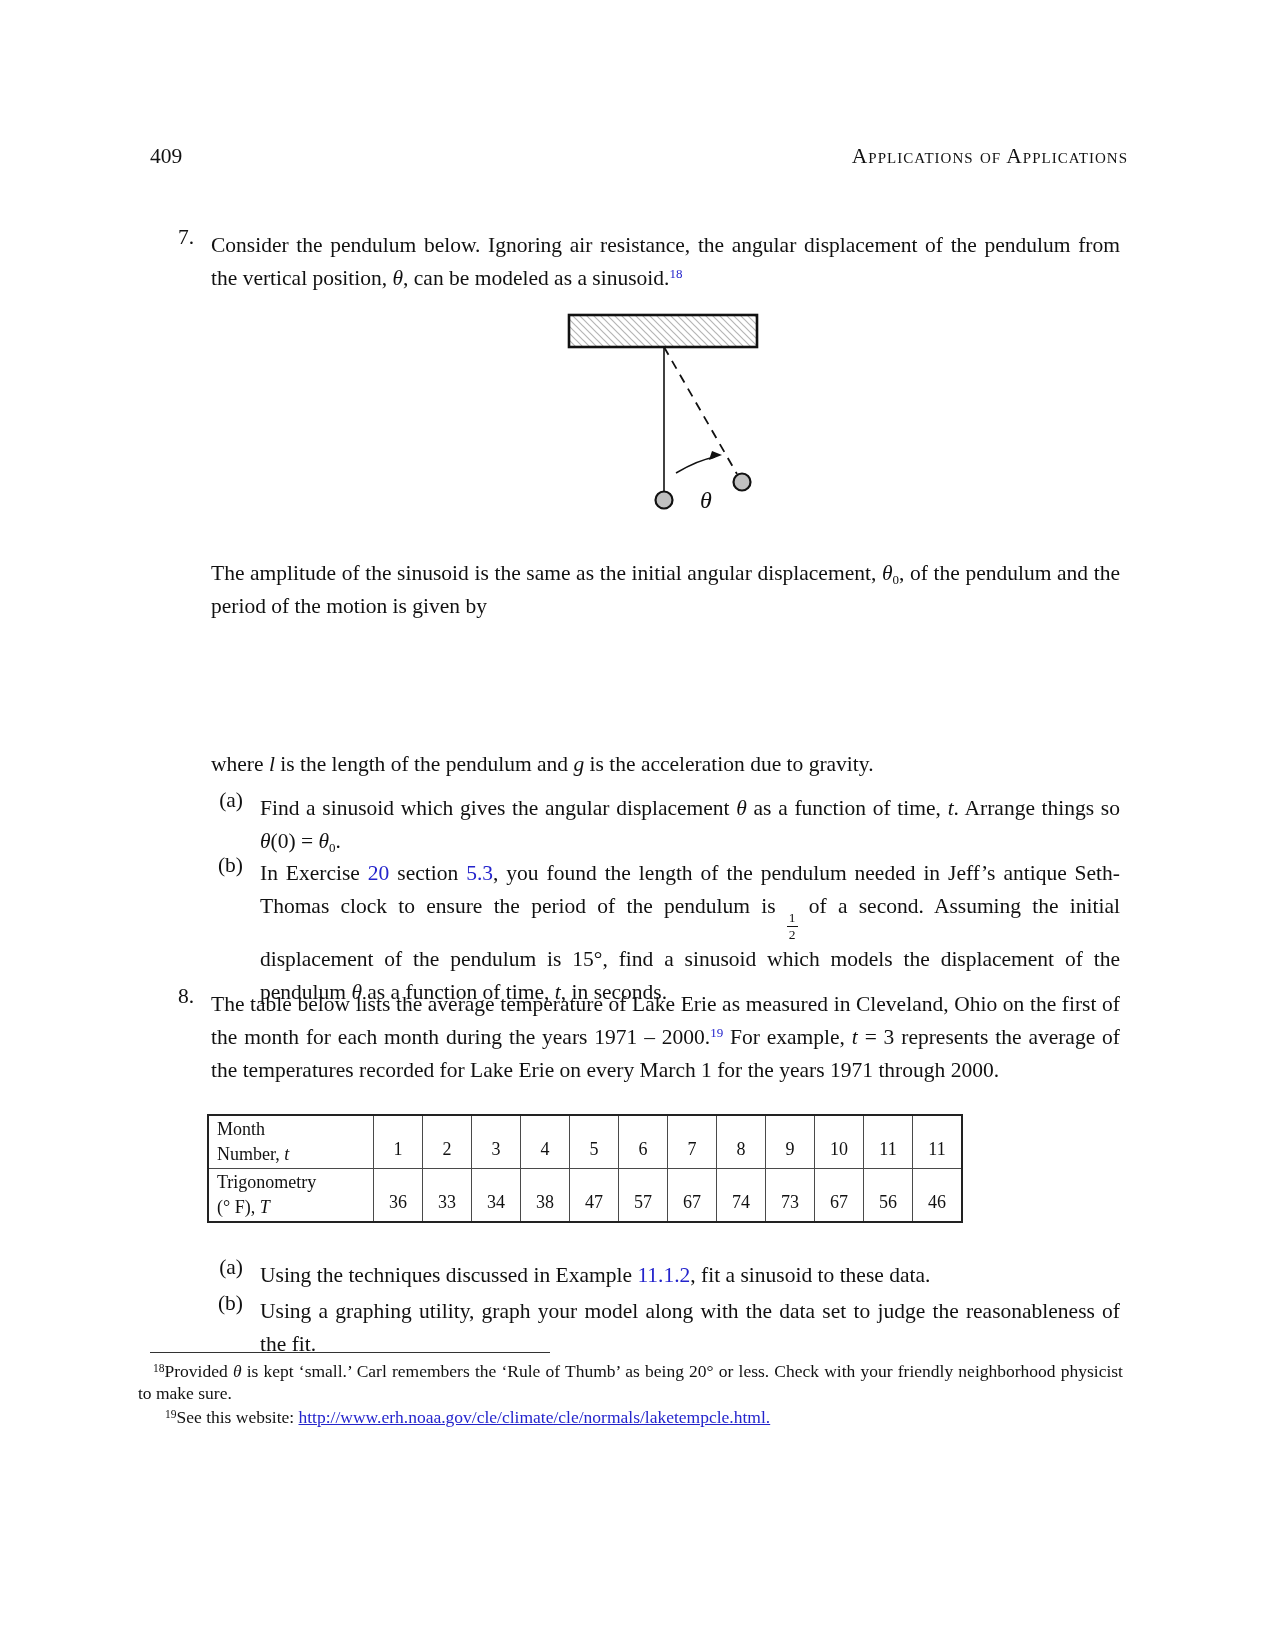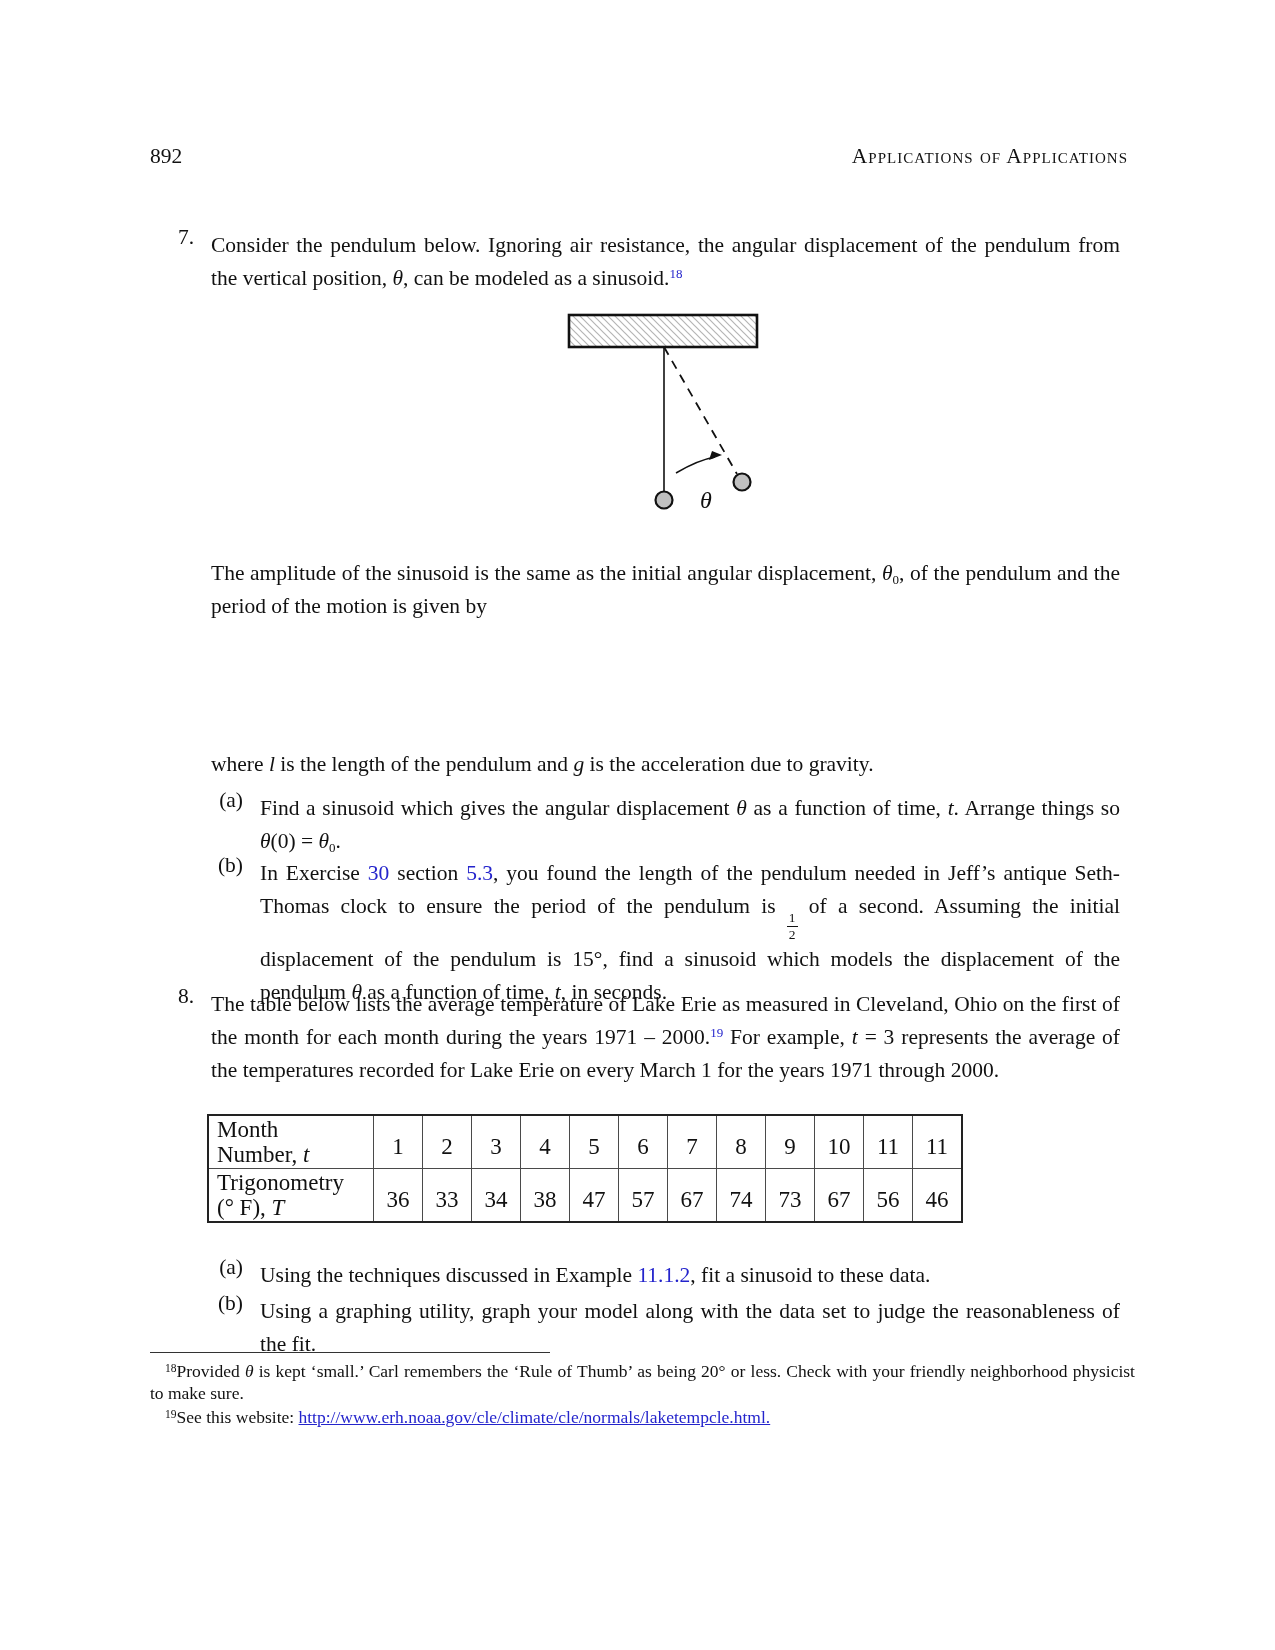--- a/index.html
+++ b/index.html
@@ -21,36 +21,36 @@
   
   .eqrow { left:203px; top:634px; width:925px; display:flex; justify-content:center; align-items:flex-start; }
   .eqmain { font-size:23px; margin-top:21px; white-space:pre; }
   .sqrt { display:flex; align-items:flex-start; margin-left:5px; }
   .radhook { margin-top:4px; }
   .radicand { border-top:1.8px solid #111; margin-left:-3px; margin-top:4px; padding:4px 9px 0 5px; }
   .bigfrac { display:flex; flex-direction:column; align-items:center; font-size:22px; font-style:italic; }
   .bigfrac .bn { border-bottom:1.4px solid #111; padding:0 6px 2px; line-height:25px; }
   .bigfrac .bd { padding-top:2px; line-height:25px; }
   
-  .datatable { border-collapse:collapse; border:2.2px solid #222; font-size:23px; }
+  .datatable { border-collapse:collapse; border:2.2px solid #222; font-size:18px; }
   .datatable td { border:1.7px solid #4a4a4a; }
   .datatable tr { height:51px; }
   .datatable .lab { width:148px; vertical-align:top; padding:1px 8px; line-height:25px; text-align:left; }
   .datatable .d { width:46px; text-align:center; vertical-align:bottom; padding-bottom:8px; }
   
   .fnrule { left:150px; top:1352px; width:400px; border-top:1.8px solid #333; height:0; }
   .fn { font-size:17.5px; line-height:22px; text-align:justify; margin:0; text-indent:15px; }
   .fn sup { font-size:11.5px; vertical-align:5px; }
 </style>
 </head>
 <body>
 
 <div class="page">
 
-  <div class="abs pageno">892</div>
+  <div class="abs pageno">409</div>
   <div class="abs runhead">Applications of Applications</div>
 
   <div class="abs" style="left:203px; top:221px; width:925px;">
     <span class="num">7.</span>
     <p class="t">Consider the pendulum below. Ignoring air resistance, the angular displacement of the pendulum from the vertical position, <i>θ</i>, can be modeled as a sinusoid.<sup class="link">18</sup></p>
   </div>
 
   <svg class="abs" style="left:520px; top:298px;" width="310" height="222" viewBox="0 0 310 222">
     <defs>
       <pattern id="hatch" width="7" height="7" patternUnits="userSpaceOnUse">
@@ -76,21 +76,21 @@
     <p class="t">where <i>l</i> is the length of the pendulum and <i>g</i> is the acceleration due to gravity.</p>
   </div>
 
   <div class="abs" style="left:252px; top:784px; width:876px;">
     <span class="num">(a)</span>
     <p class="t">Find a sinusoid which gives the angular displacement <i>θ</i> as a function of time, <i>t</i>.  Arrange things so <i>θ</i>(0) = <i>θ</i><sub>0</sub>.</p>
   </div>
 
   <div class="abs" style="left:252px; top:849px; width:876px;">
     <span class="num">(b)</span>
-    <p class="t">In Exercise <span class="link">30</span> section <span class="link">5.3</span>, you found the length of the pendulum needed in Jeff’s antique Seth-Thomas clock to ensure the period of the pendulum is <span class="sfrac">
+    <p class="t">In Exercise <span class="link">20</span> section <span class="link">5.3</span>, you found the length of the pendulum needed in Jeff’s antique Seth-Thomas clock to ensure the period of the pendulum is <span class="sfrac">
           <span class="fnum">1</span>
           <span class="fden">2</span>
         </span> of a second.  Assuming the initial displacement of the pendulum is 15°, find a sinusoid which models the displacement of the pendulum <i>θ</i> as a function of time, <i>t</i>, in seconds.</p>
   </div>
 
   <div class="abs" style="left:203px; top:980px; width:925px;">
     <span class="num">8.</span>
     <p class="t">The table below lists the average temperature of Lake Erie as measured in Cleveland, Ohio on the first of the month for each month during the years 1971 – 2000.<sup class="link">19</sup>  For example, <i>t</i> = 3 represents the average of the temperatures recorded for Lake Erie on every March 1 for the years 1971 through 2000.</p>
   </div>
 
@@ -139,20 +139,20 @@
     <span class="num">(a)</span>
     <p class="t">Using the techniques discussed in Example <span class="link">11.1.2</span>, fit a sinusoid to these data.</p>
   </div>
 
   <div class="abs" style="left:252px; top:1287px; width:876px;">
     <span class="num">(b)</span>
     <p class="t">Using a graphing utility, graph your model along with the data set to judge the reasonableness of the fit.</p>
   </div>
 
   <div class="abs fnrule"></div>
-  <div class="abs" style="left:150px; top:1360px; width:985px;">
+  <div class="abs" style="left:138px; top:1360px; width:985px;">
     <p class="fn"><sup>18</sup>Provided <i>θ</i> is kept ‘small.’  Carl remembers the ‘Rule of Thumb’ as being 20° or less.  Check with your friendly neighborhood physicist to make sure.</p>
   </div>
   <div class="abs" style="left:150px; top:1406px; width:985px;">
     <p class="fn"><sup>19</sup>See this website: <span class="link u">http://www.erh.noaa.gov/cle/climate/cle/normals/laketempcle.html.</span></p>
   </div>
 
 </div>
 
 </body></html>

